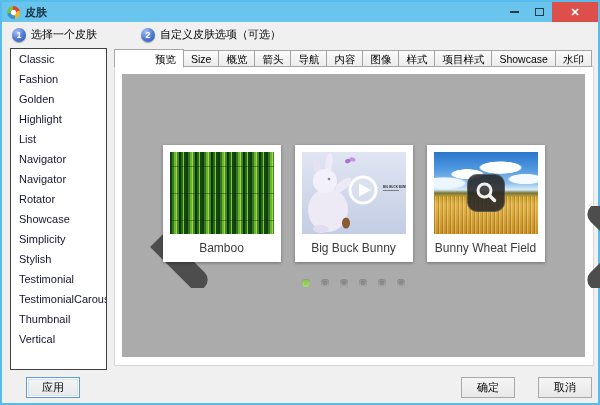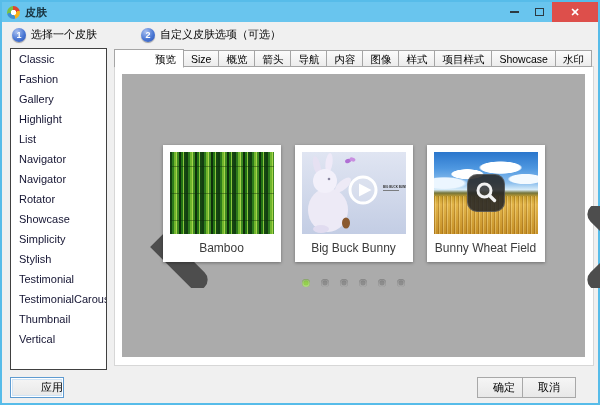--- a/index.html
+++ b/index.html
@@ -95,24 +95,24 @@
 
   .dots { display:flex; gap:11px; margin-top:17px; }
   .dot { width:8px; height:8px; border-radius:50%; background:#8d8d8d; cursor:pointer;
     box-shadow: inset 0 0 0 1.5px rgba(255,255,255,.28), inset 0 1px 2px rgba(0,0,0,.45); }
   .dot.active { background:#94d04e; }
 
   
   .btn { position:absolute; height:21px; width:54px; font-size:11px; color:#000;
     background:linear-gradient(#f5f5f5,#e8e8e8); border:1px solid #a8a8a8;
     font-family:"Liberation Sans",sans-serif; cursor:pointer; }
-  .btn-apply { left:8px; bottom:5px; border:1px solid #5e9bd1;
-    box-shadow: inset 0 0 0 1px #fff, inset 0 0 0 2px #cfe3f5; text-align: right; }
-  .btn-ok { right:67px; bottom:5px; }
-  .btn-cancel { right:22px; bottom:5px; }
+  .btn-apply { left:24px; bottom:5px; border:1px solid #5e9bd1;
+    box-shadow: inset 0 0 0 1px #fff, inset 0 0 0 2px #cfe3f5; }
+  .btn-ok { right:83px; bottom:5px; }
+  .btn-cancel { right:6px; bottom:5px; }
 </style>
 </head>
 <body>
 
 <div class="window">
 
   <div class="titlebar">
     <span class="app-icon"></span>
     <span class="win-title">皮肤</span>
     <div class="win-controls">
@@ -133,21 +133,21 @@
     </div>
     <div class="step step-2">
       <span class="step-circle">2</span>
       <span>自定义皮肤选项（可选）</span>
     </div>
   </div>
 
   <div class="skin-list">
       <div class="skin-item">Classic</div>
       <div class="skin-item">Fashion</div>
-      <div class="skin-item">Gallery</div>
+      <div class="skin-item">Golden</div>
       <div class="skin-item">Highlight</div>
       <div class="skin-item">List</div>
       <div class="skin-item">Navigator</div>
       <div class="skin-item">Navigator</div>
       <div class="skin-item">Rotator</div>
       <div class="skin-item">Showcase</div>
       <div class="skin-item">Simplicity</div>
       <div class="skin-item">Stylish</div>
       <div class="skin-item">Testimonial</div>
       <div class="skin-item">TestimonialCarousel</div>

